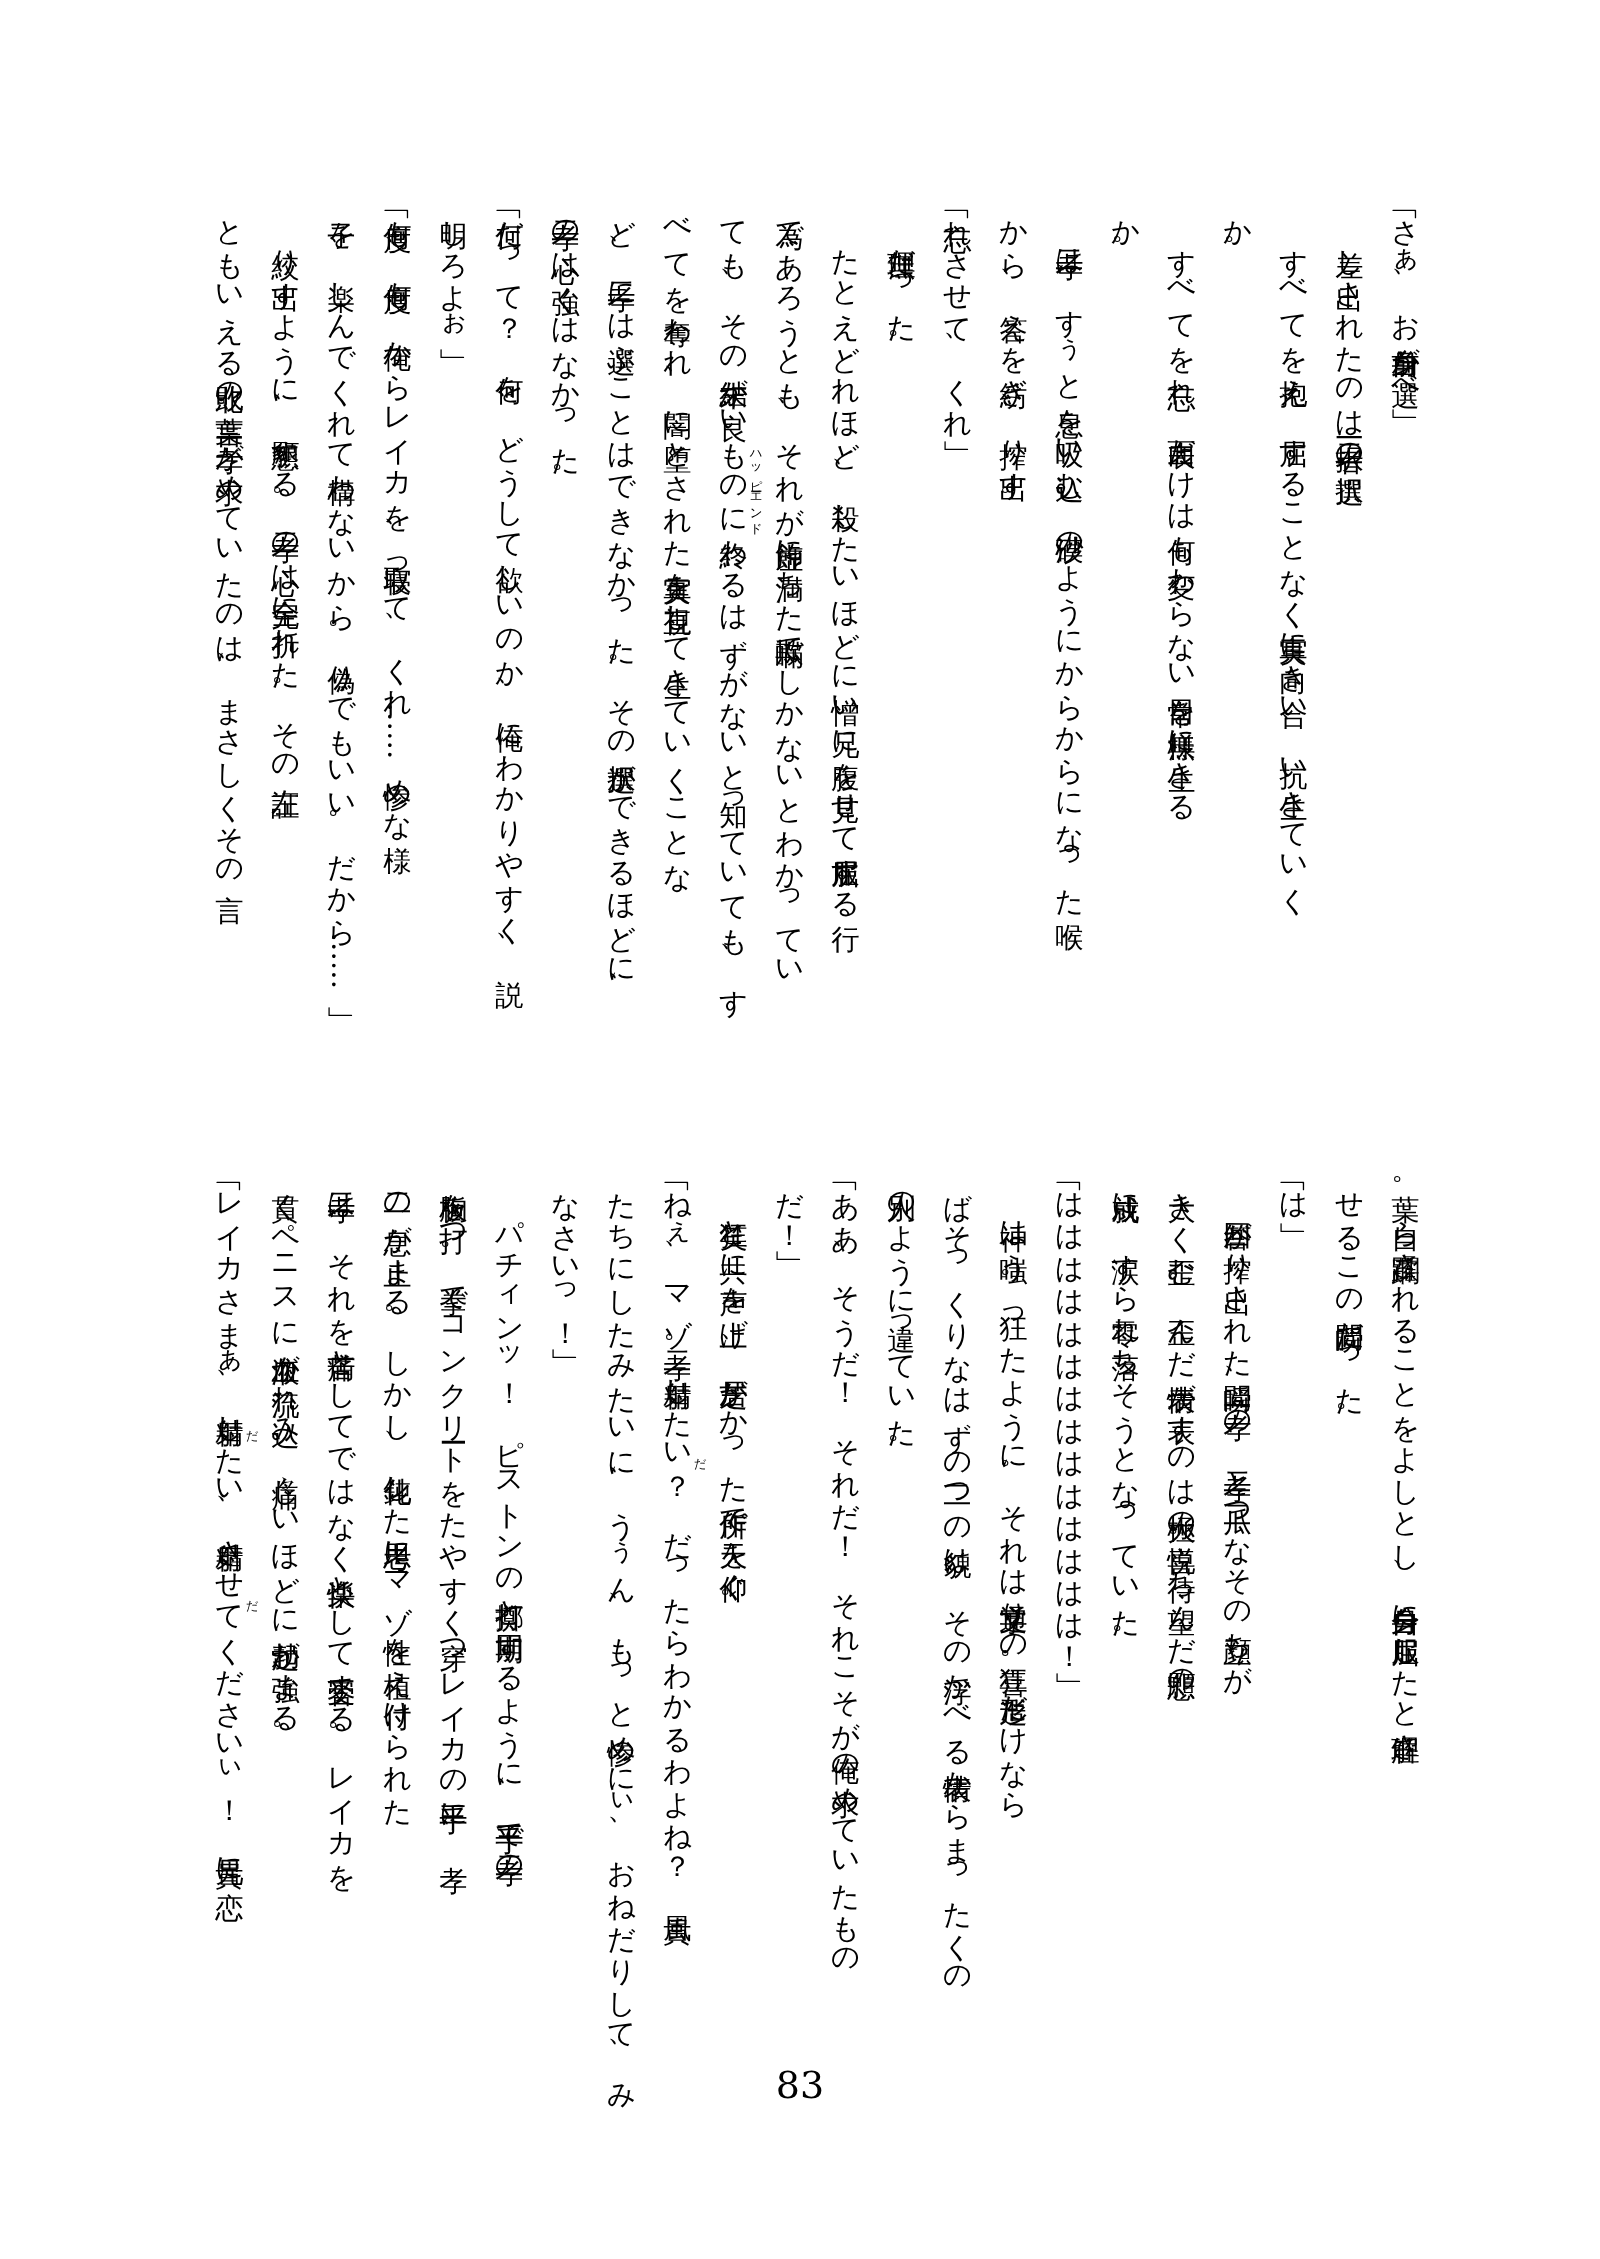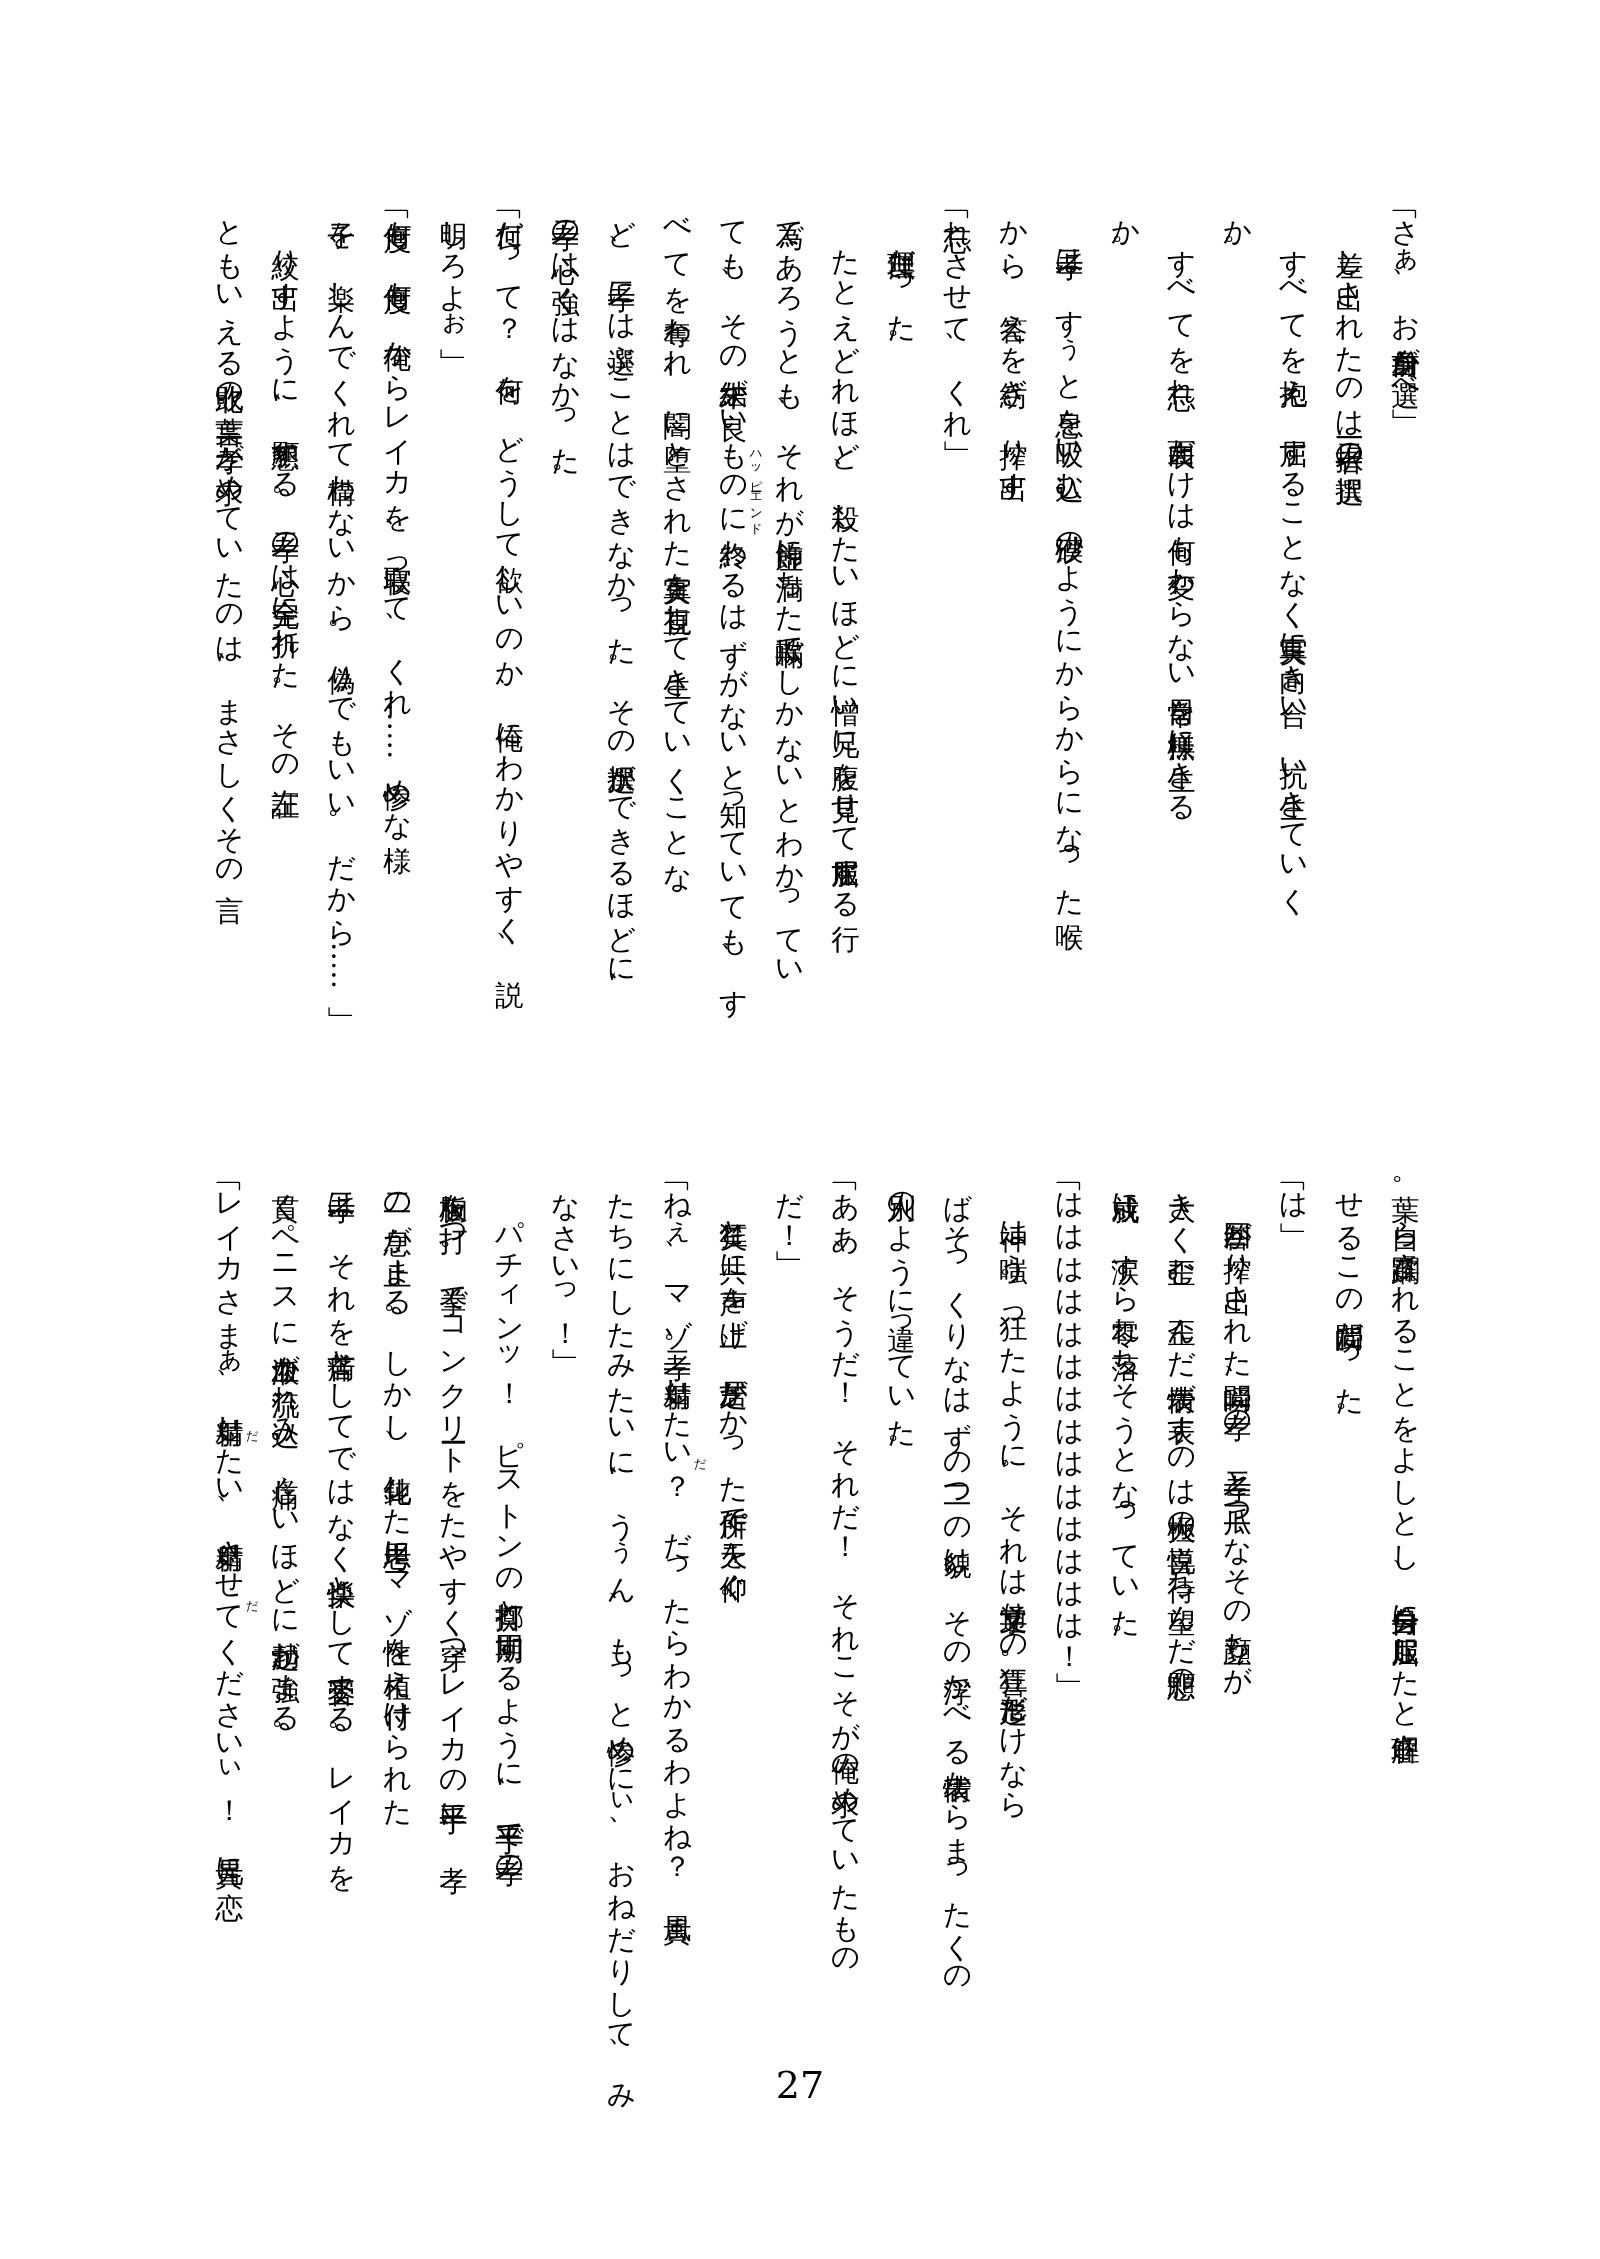--- a/index.html
+++ b/index.html
@@ -53,18 +53,18 @@
     line-height: 44px;
     color: #000000;
   }
 </style>
 </head>
 <body>
 
 <div id="page">
   <section id="block-0" class="text-block block-top"><div class="text-column">「さぁ、お前自身が選べ」</div><div class="text-column">　差し出されたのは二者択一の選択。</div><div class="text-column">　すべてを抱え、屈することなく真実に向き合い、抗い生きていく</div><div class="text-column">か。</div><div class="text-column">　すべてを忘れ、表面だけは何も変わらない日常を無様に生きる</div><div class="text-column">か。</div><div class="text-column">　孝二は、すぅと息を吸い込む。砂漠のようにからからになった喉</div><div class="text-column">から、答えを紡ぎ、搾り出す。</div><div class="text-column">「忘れさせて、くれ」</div><div class="text-column">　無理だった。</div><div class="text-column">　たとえどれほど、殺したいほどに憎い兄に腹を見せて屈服する行</div><div class="text-column">為であろうとも、それが虚飾に満ちた欺瞞でしかないとわかってい</div><div class="text-column">ても、その結末が<span>良いもの</span>に終わるはずがないと知っていても、す</div><div class="text-column">べてを奪われ、闇に堕とされた真実を直視して生きていくことな</div><div class="text-column">ど、孝二には選ぶことはできなかった。その選択ができるほどに、</div><div class="text-column">孝二の心は強くはなかった。</div><div class="text-column">「何だって？　何を、どうして欲しいのか、俺にわかりやすく、説</div><div class="text-column">明しろよぉ」</div><div class="text-column">「何度も、何度も、俺からレイカを、寝取って、くれ……惨めな様</div><div class="text-column">子を、楽しんでくれて構わないから。偽りでもいい。だから……」</div><div class="text-column">　絞り出すように、懇願する。孝二の心は完全に折れた。その証左</div><div class="text-column">ともいえる敗北の言葉。一孝が求めていたのは、まさしくその言</div></section>
   <section id="block-1" class="text-block block-bottom"><div class="text-column">葉。自ら蹂躙されることをよしとし、自分自身に屈服したと理解さ</div><div class="text-column">せるこの瞬間だった。</div><div class="text-column">「は」</div><div class="text-column">　回答が搾り出された瞬間、一孝の、孝二と瓜二つなその顔立ちが</div><div class="text-column">大きく歪む。歪んだ表情が表すのは極大の喜悦。待ち望んだ悲願の</div><div class="text-column">成就に、涙すら零れ落ちそうとなっていた。</div><div class="text-column">「はははははははははははははは！」</div><div class="text-column">　神は嗤う。狂ったように。それは文字通りの狂喜。造形だけなら</div><div class="text-column">ばそっくりなはずの二つの貌は、その浮かべる表情からまったくの</div><div class="text-column">別人のように違っていた。</div><div class="text-column">「ああ、そうだ！　それだ！　それこそが俺の求めていたもの</div><div class="text-column">だ！」</div><div class="text-column">　狂笑と共に声を上げ、芝居がかった所作で天を仰ぐ。</div><div class="text-column">「ねぇ、マゾ孝二。<span>射精</span>したい？　だったらわかるわよね？　風貴</div><div class="text-column">たちにしたみたいに、うぅん、もっと惨めにぃ、おねだりして、み</div><div class="text-column">なさいっ！」</div><div class="text-column">　パチィンッ！　ピストンの打擲と同期するように、平手で孝二の</div><div class="text-column">胸板を打つ。拳でコンクリートをたやすく穿つレイカの平手に、孝</div><div class="text-column">二の息が止まる。しかし、鈍化した思考にマゾ性を植え付けられた</div><div class="text-column">孝二は、それを苦痛としてではなく快楽として受容する。レイカを</div><div class="text-column">貫くペニスに血液が流れ込み、痛々しいほどに勃起が強まる。</div><div class="text-column">「レイカさまぁ、<span>射精</span>したい、<span>射精</span>させてくださいぃ！　兄貴に恋</div></section>
-  <div class="page-number">27</div>
+  <div class="page-number">83</div>
 <span class="ruby-note" style="top: 427.667px; height: 113.333px; left: 748.167px;">ハッピーエンド</span>
     <span class="ruby-note" style="top: 1428px; height: 56.6667px; left: 692.167px;">だ</span>
     <span class="ruby-note" style="top: 1399.67px; height: 56.6667px; left: 244.167px;">だ</span>
     <span class="ruby-note" style="top: 1569.67px; height: 56.6667px; left: 244.167px;">だ</span>
   </div>
 
 </body></html>

